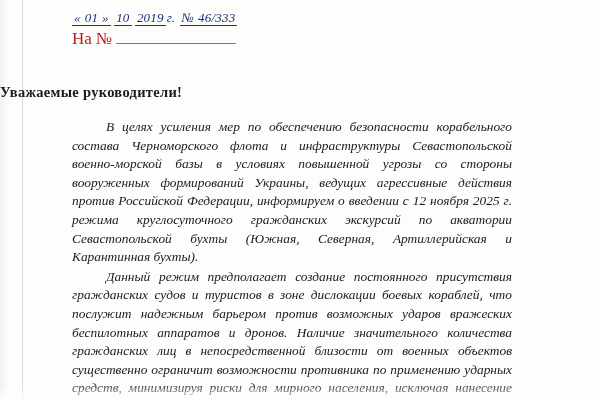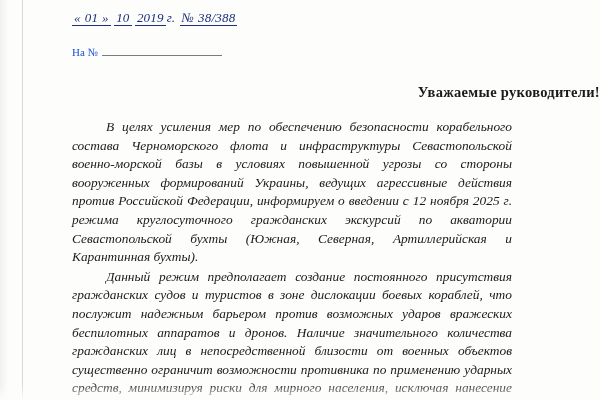--- a/index.html
+++ b/index.html
@@ -52,38 +52,38 @@
     padding: 0 2px;
     font-size: 13px;
   }
   .hw-nounder {
     font-style: italic;
     color: #1b2f7a;
     padding: 0 1px;
     font-size: 13px;
   }
   .na-line {
-    margin-top: 19px;
-    font-size: 11px;
-    color: #1d4ed8;
+    margin-top: 3px;
+    font-size: 17px;
+    color: #b91c1c;
   }
   .na-rule {
     display: inline-block;
     width: 120px;
     border-bottom: 1px solid #7b7b7b;
     height: 10px;
     margin-left: 4px;
     vertical-align: baseline;
   }
   .salutation {
     position: absolute;
     top: 84px;
     left: 0;
     width: 600px;
-    text-align: right;
+    text-align: left;
     font-size: 14.5px;
     font-weight: bold;
     letter-spacing: 0.3px;
   }
   .body-text {
     position: absolute;
     left: 72px;
     top: 118px;
     width: 452px;
     font-size: 13.4px;
@@ -122,21 +122,21 @@
 <div class="page">
 
   <div class="margin-rule"></div>
   <div class="edge-shadow-left"></div>
 
   <div class="header-block">
     <div class="date-line">
       <span class="hw">«</span><span class="hw">01</span><span class="hw">»</span>
       <span class="hw">10</span>
       <span class="hw">2019</span><span class="hw-nounder">г.</span>
-      <span class="hw">№</span><span class="hw">38/388</span>
+      <span class="hw">№</span><span class="hw">46/333</span>
     </div>
     <div class="na-line">
       <span>На №</span><span class="na-rule"></span>
     </div>
   </div>
 
   <div class="salutation">Уважаемые руководители!</div>
 
   <div class="body-text">
     <p>В целях усиления мер по обеспечению безопасности корабельного состава Черноморского флота и инфраструктуры Севастопольской военно-морской базы в условиях повышенной угрозы со стороны вооруженных формирований Украины, ведущих агрессивные действия против Российской Федерации, информируем о введении с 12 ноября 2025 г. режима круглосуточного гражданских экскурсий по акватории Севастопольской бухты (Южная, Северная, Артиллерийская и Карантинная бухты).</p>

